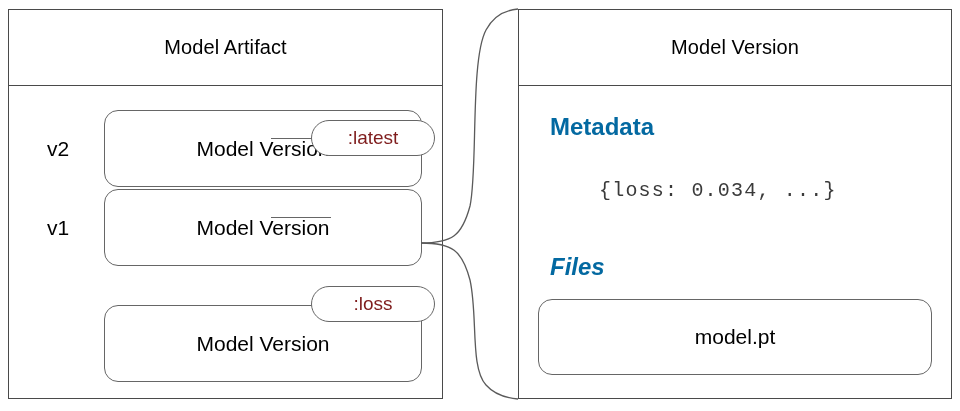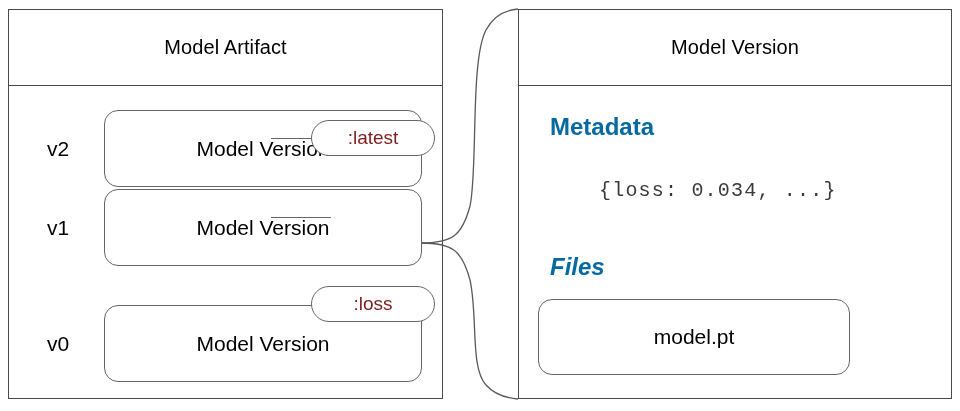--- a/index.html
+++ b/index.html
@@ -140,21 +140,21 @@
     font-size: 20px;
     letter-spacing: 1.2px;
     color: #3a3a3a;
     white-space: pre;
   }
 
   #file-box {
     position: absolute;
     left: 19px;
     top: 213px;
-    width: 312px;
+    width: 394px;
     height: 76px;
     box-sizing: border-box;
     border: 1.2px solid #666666;
     border-radius: 14px;
     background: #ffffff;
     display: flex;
     align-items: center;
     justify-content: center;
     font-size: 21px;
     color: #000000;
@@ -202,21 +202,20 @@
       </div>
 
       <div class="version-row" id="row-v1">
         <div class="version-label">v1</div>
         <div class="version-box">Model Version</div>
         <div class="tag-stem" style="left:262px; top:28px; width:60px;"></div>
         <div class="tag-pill" id="tag-best">:loss</div>
       </div>
 
       <div class="version-row" id="row-v0">
-        <div class="version-label">v0</div>
         <div class="version-box">Model Version</div>
       </div>
 
     </div>
   </div>
 
   <div class="panel" id="version-panel">
 
     <div class="panel-header">
       <div class="panel-title">Model Version</div>

